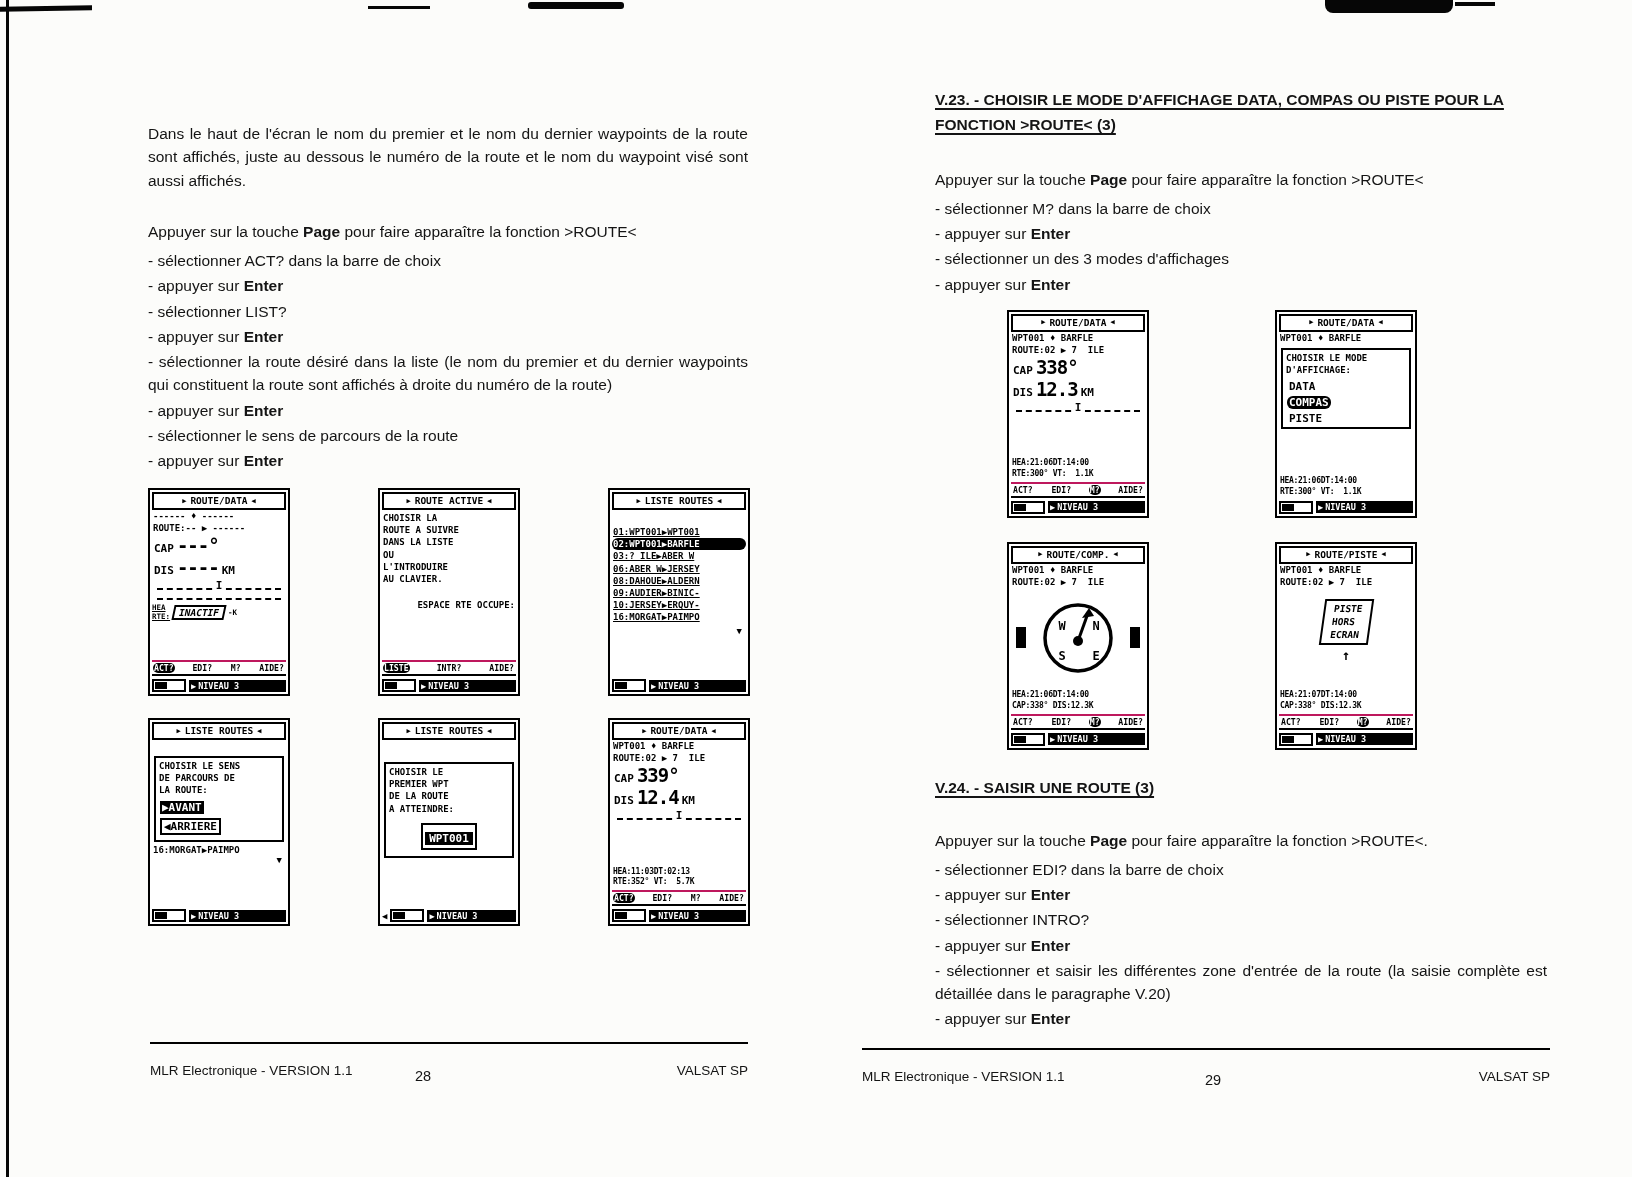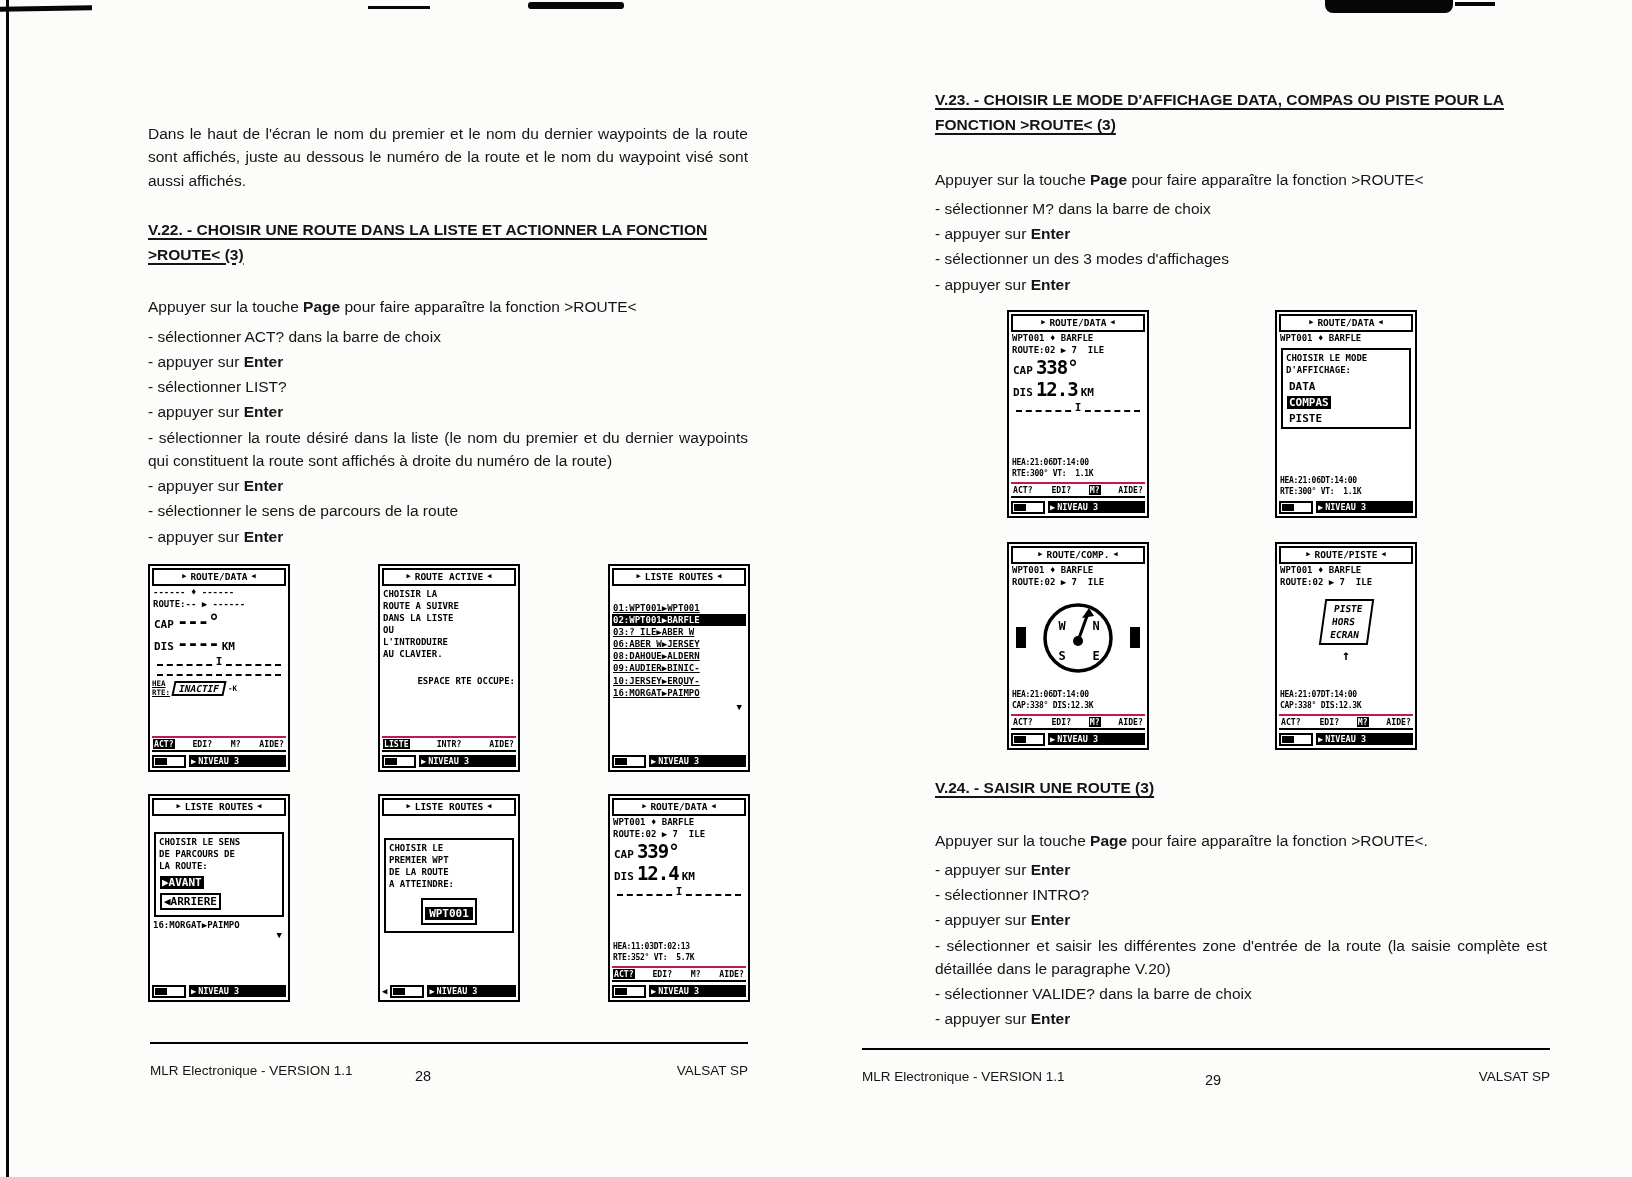--- a/index.html
+++ b/index.html
@@ -25,21 +25,21 @@
 
   
   .screens-grid{display:grid;}
   .grid-left{grid-template-columns:134px 134px 134px;column-gap:96px;row-gap:22px;margin-top:16px;}
   .grid-right{grid-template-columns:134px 134px;column-gap:134px;row-gap:24px;margin-left:72px;margin-top:14px;}
   .lcd{width:134px;height:200px;border:2.5px solid #000;background:#fff;padding:2px;display:flex;flex-direction:column;font-family:"DejaVu Sans Mono",monospace;font-weight:700;color:#000;}
   .lcd-header{border:2px solid #000;display:flex;align-items:center;justify-content:center;gap:4px;font-size:9.5px;line-height:1.25;padding:1px 0;flex:none;}
   .hdr-arrow{font-size:7px;line-height:1;}
   .lcd-line{font-size:9px;line-height:1.35;white-space:pre;padding:0 1px;overflow:hidden;}
   .lcd-line.tiny{font-size:8px;letter-spacing:-0.3px;}
-  .hl{background:#000;color:#fff;}
+  .hl{background:#000;color:#fff;border-radius:6px;}
   .big-row{display:flex;align-items:baseline;gap:3px;padding:0 2px;margin-top:2px;}
   .big-label{font-size:11px;}
   .big-val{font-size:19px;letter-spacing:-1px;line-height:1.05;}
   .big-unit{font-size:11px;}
   .track{position:relative;height:13px;margin:3px 5px 0;}
   .track::after{content:"";position:absolute;left:0;right:0;top:7px;border-top:2px dashed #000;}
   .track-i{position:absolute;left:50%;transform:translateX(-50%);top:-2px;font-size:11px;background:#fff;padding:0 3px;z-index:1;}
   .dashes{margin:4px 5px 2px;border-top:2px dashed #000;height:0;}
   .menu-bar{display:flex;justify-content:space-between;border-top:2px solid #be185d;border-bottom:2px solid #000;padding:1px;font-size:8.2px;margin-top:2px;flex:none;}
   .menu-item{padding:0 1px;}
@@ -84,21 +84,20 @@
 
   <div class="artifact edge-line"></div>
   <div class="artifact mark1"></div>
   <div class="artifact mark2"></div>
   <div class="artifact mark3"></div>
   <div class="artifact mark4"></div>
   <div class="artifact mark5"></div>
 
   <div class="page page-left">
     <p class="body-text">Dans le haut de l'écran le nom du premier et le nom du dernier waypoints de la route sont affichés, juste au dessous le numéro de la route et le nom du waypoint visé sont aussi affichés.</p>
-    <h3 class="heading mt-26">V.22. - CHOISIR UNE ROUTE DANS LA LISTE ET ACTIONNER LA FONCTION &gt;ROUTE&lt; (3)</h3>
     <p class="body-text mt-28 mb-6"><span>Appuyer sur la touche </span><span class="b">Page</span><span> pour faire apparaître la fonction &gt;ROUTE&lt;</span></p>
     <div class="steps">
         <div class="step"><span>- sélectionner ACT? dans la barre de choix</span></div>
         <div class="step"><span>- appuyer sur </span><span class="b">Enter</span></div>
         <div class="step"><span>- sélectionner LIST?</span></div>
         <div class="step"><span>- appuyer sur </span><span class="b">Enter</span></div>
         <div class="step"><span>- sélectionner la route désiré dans la liste (le nom du premier et du dernier waypoints qui constituent la route sont affichés à droite du numéro de la route)</span></div>
         <div class="step"><span>- appuyer sur </span><span class="b">Enter</span></div>
         <div class="step"><span>- sélectionner le sens de parcours de la route</span></div>
         <div class="step"><span>- appuyer sur </span><span class="b">Enter</span></div>
@@ -462,25 +461,25 @@
             <span>▶</span>
             <span>NIVEAU 3</span>
           </span>
         </div>
       </div>
     </div>
 
     <h3 class="heading mt-26">V.24. - SAISIR UNE ROUTE (3)</h3>
     <p class="body-text mt-28 mb-6"><span>Appuyer sur la touche </span><span class="b">Page</span><span> pour faire apparaître la fonction &gt;ROUTE&lt;.</span></p>
     <div class="steps">
+        <div class="step"><span>- sélectionner EDI? dans la barre de choix</span></div>
         <div class="step"><span>- appuyer sur </span><span class="b">Enter</span></div>
         <div class="step"><span>- sélectionner INTRO?</span></div>
         <div class="step"><span>- appuyer sur </span><span class="b">Enter</span></div>
         <div class="step"><span>- sélectionner et saisir les différentes zone d'entrée de la route (la saisie complète est détaillée dans le paragraphe V.20)</span></div>
-        <div class="step"><span>- sélectionner VALIDE? dans la barre de choix</span></div>
         <div class="step"><span>- appuyer sur </span><span class="b">Enter</span></div>
       </div>
   </div>
 
   <div class="footer footer-left">
     <span>MLR Electronique -  VERSION 1.1</span>
     <span>VALSAT SP</span>
   </div>
   <div class="pagenum pagenum-left">28</div>
 

